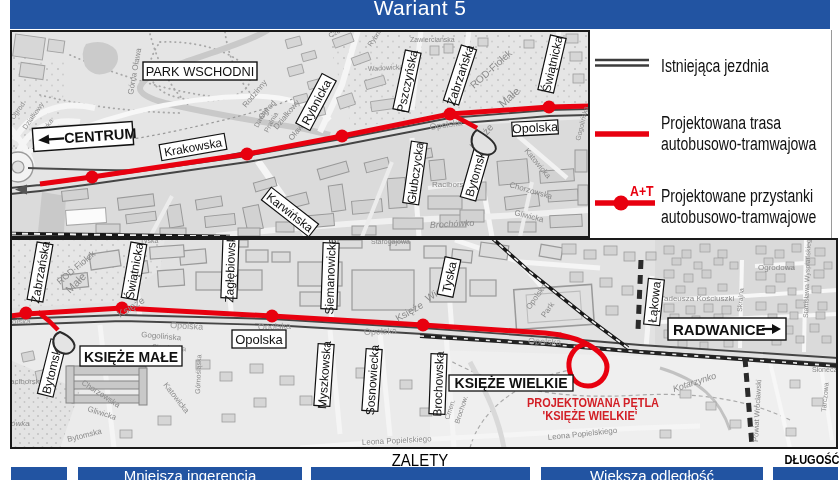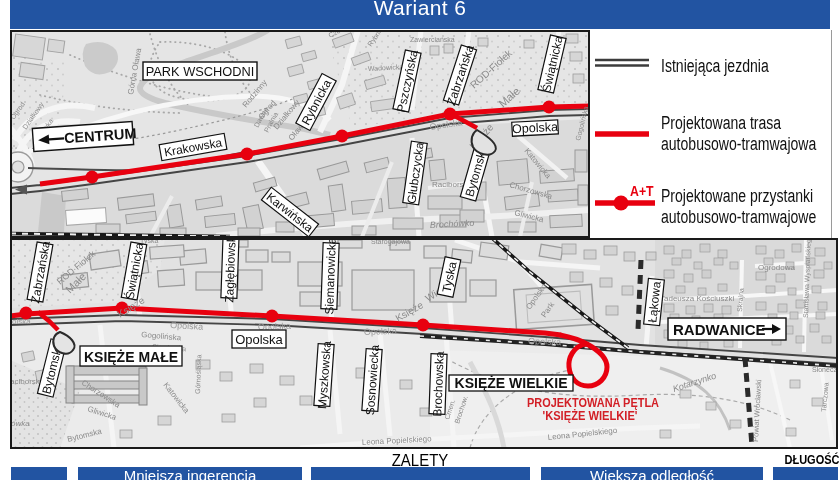--- a/index.html
+++ b/index.html
@@ -9,21 +9,21 @@
   .bar{position:absolute;top:467px;height:26px;background:#2254a2;color:#fff;
        font-size:15px;text-align:center;line-height:17px;}
   svg text{font-family:"Liberation Sans",sans-serif;}
   .lg{font-size:18px;color:#111;transform:scaleX(.78);transform-origin:0 0;white-space:nowrap;}
 </style>
 </head>
 <body>
 <div id="page">
 
   <div class="abs" style="left:10px;top:0;width:820px;height:29px;background:#2254a2;
-       color:#fff;font-size:21px;letter-spacing:0.4px;text-align:center;line-height:16px;">Wariant 6</div>
+       color:#fff;font-size:21px;letter-spacing:0.4px;text-align:center;line-height:16px;">Wariant 5</div>
 
   <svg class="abs" style="left:10px;top:30px;" width="580" height="208" viewBox="10 30 580 208">
     <defs>
       <pattern id="dots" width="9" height="9" patternUnits="userSpaceOnUse">
         <circle cx="2" cy="2" r="1" fill="#c0c0c0"></circle>
         <circle cx="6.5" cy="6" r="0.9" fill="#c4c4c4"></circle>
       </pattern>
       <pattern id="dots2" width="11" height="11" patternUnits="userSpaceOnUse">
         <circle cx="3" cy="3" r="1" fill="#c0c0c0"></circle>
         <circle cx="8" cy="8.5" r="0.9" fill="#cacaca"></circle>

